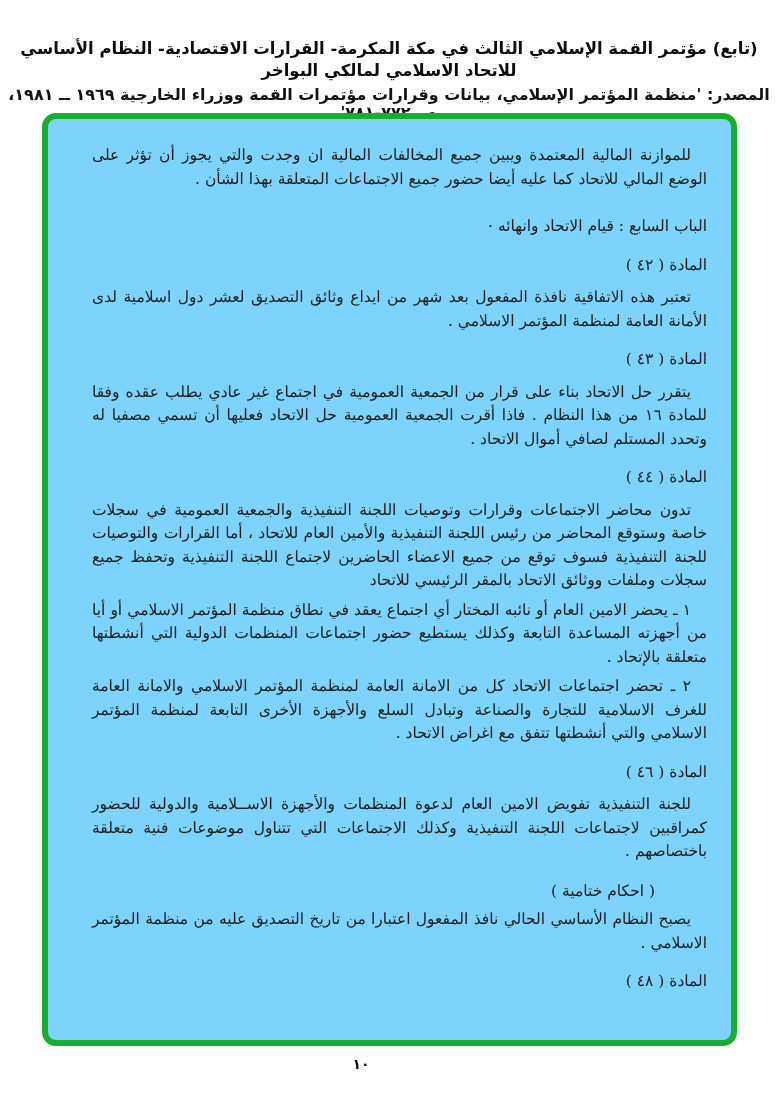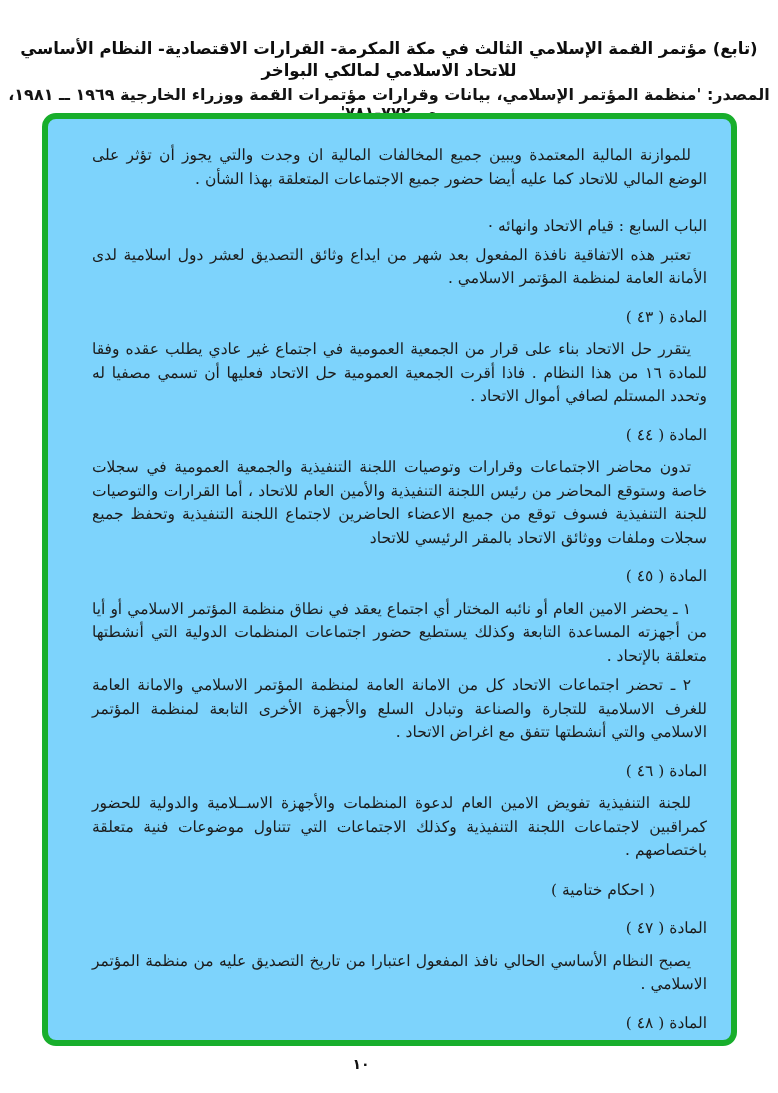--- a/index.html
+++ b/index.html
@@ -92,32 +92,31 @@
 
 <header class="page-header">
   <div class="main-title">(تابع) مؤتمر القمة الإسلامي الثالث في مكة المكرمة- القرارات الاقتصادية- النظام الأساسي للاتحاد الاسلامي لمالكي البواخر</div>
   <div class="source-line">المصدر: 'منظمة المؤتمر الإسلامي، بيانات وقرارات مؤتمرات القمة ووزراء الخارجية ١٩٦٩ ــ ١٩٨١، ص ٧٧٢-٧٨١'</div>
 </header>
 
 <main class="green-box">
   <div class="content">
     <p class="paragraph">للموازنة المالية المعتمدة ويبين جميع المخالفات المالية ان وجدت والتي يجوز أن تؤثر على الوضع المالي للاتحاد كما عليه أيضا حضور جميع الاجتماعات المتعلقة بهذا الشأن .</p>
     <p class="chapter-heading">الباب السابع : قيام الاتحاد وانهائه ·</p>
+    <p class="article-label">المادة ( ٤٢ )</p>
     <p class="paragraph">تعتبر هذه الاتفاقية نافذة المفعول بعد شهر من ايداع وثائق التصديق لعشر دول اسلامية لدى الأمانة العامة لمنظمة المؤتمر الاسلامي .</p>
     <p class="article-label">المادة ( ٤٣ )</p>
     <p class="paragraph">يتقرر حل الاتحاد بناء على قرار من الجمعية العمومية في اجتماع غير عادي يطلب عقده وفقا للمادة ١٦ من هذا النظام . فاذا أقرت الجمعية العمومية حل الاتحاد فعليها أن تسمي مصفيا له وتحدد المستلم لصافي أموال الاتحاد .</p>
     <p class="article-label">المادة ( ٤٤ )</p>
     <p class="paragraph">تدون محاضر الاجتماعات وقرارات وتوصيات اللجنة التنفيذية والجمعية العمومية في سجلات خاصة وستوقع المحاضر من رئيس اللجنة التنفيذية والأمين العام للاتحاد ، أما القرارات والتوصيات للجنة التنفيذية فسوف توقع من جميع الاعضاء الحاضرين لاجتماع اللجنة التنفيذية وتحفظ جميع سجلات وملفات ووثائق الاتحاد بالمقر الرئيسي للاتحاد</p>
-    <p class="article-label">المادة ( ٤٥ )</p>
     <p class="paragraph">١ ـ يحضر الامين العام أو نائبه المختار أي اجتماع يعقد في نطاق منظمة المؤتمر الاسلامي أو أيا من أجهزته المساعدة التابعة وكذلك يستطيع حضور اجتماعات المنظمات الدولية التي أنشطتها متعلقة بالإتحاد .</p>
     <p class="paragraph">٢ ـ تحضر اجتماعات الاتحاد كل من الامانة العامة لمنظمة المؤتمر الاسلامي والامانة العامة للغرف الاسلامية للتجارة والصناعة وتبادل السلع والأجهزة الأخرى التابعة لمنظمة المؤتمر الاسلامي والتي أنشطتها تتفق مع اغراض الاتحاد .</p>
     <p class="article-label">المادة ( ٤٦ )</p>
     <p class="paragraph">للجنة التنفيذية تفويض الامين العام لدعوة المنظمات والأجهزة الاســلامية والدولية للحضور كمراقبين لاجتماعات اللجنة التنفيذية وكذلك الاجتماعات التي تتناول موضوعات فنية متعلقة باختصاصهم .</p>
     <p class="closing-heading">( احكام ختامية )</p>
-    <p class="article-label">المادة ( ٤٧ )</p>
     <p class="paragraph">يصبح النظام الأساسي الحالي نافذ المفعول اعتبارا من تاريخ التصديق عليه من منظمة المؤتمر الاسلامي .</p>
     <p class="article-label">المادة ( ٤٨ )</p>
 
   </div>
 </main>
 
 <footer class="page-footer">
   <span class="page-number">١٠</span>
 </footer>
 

